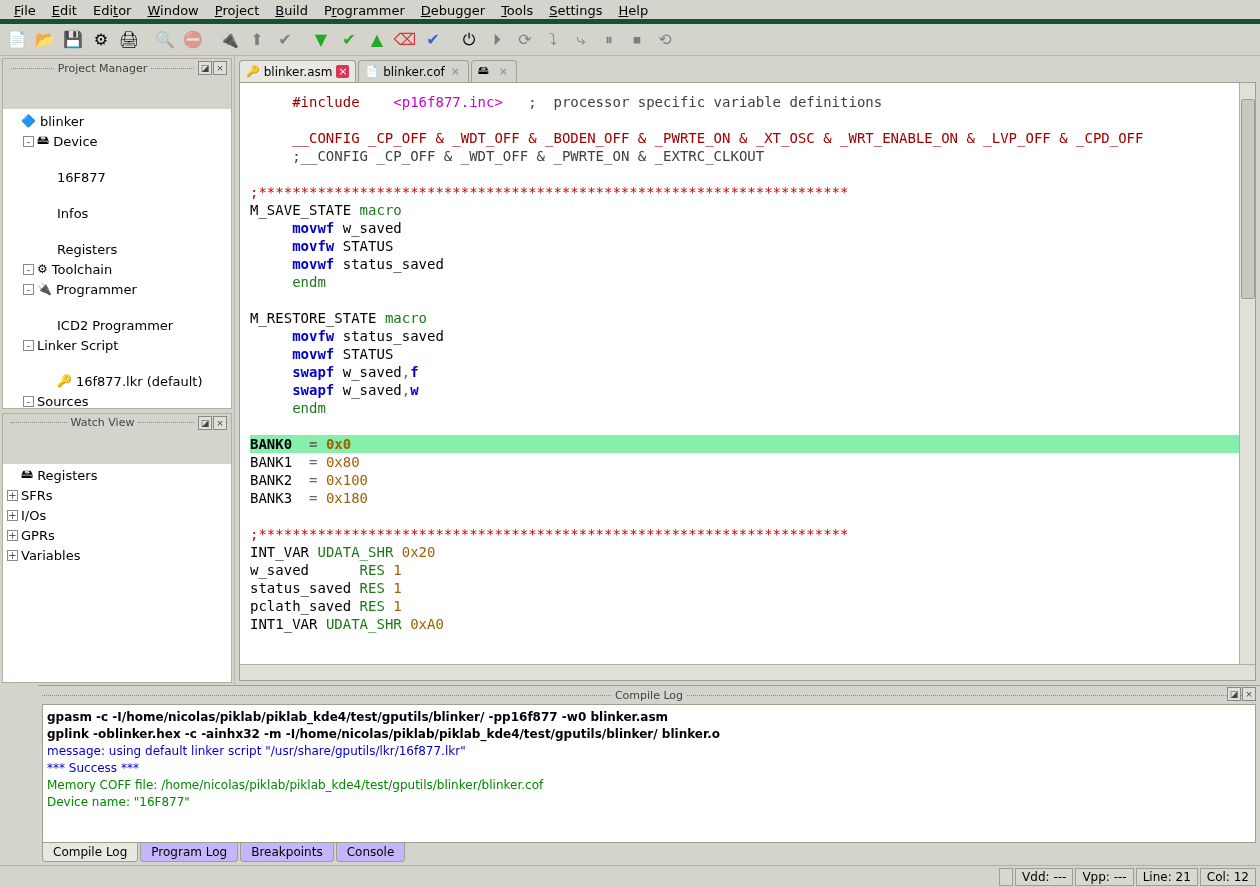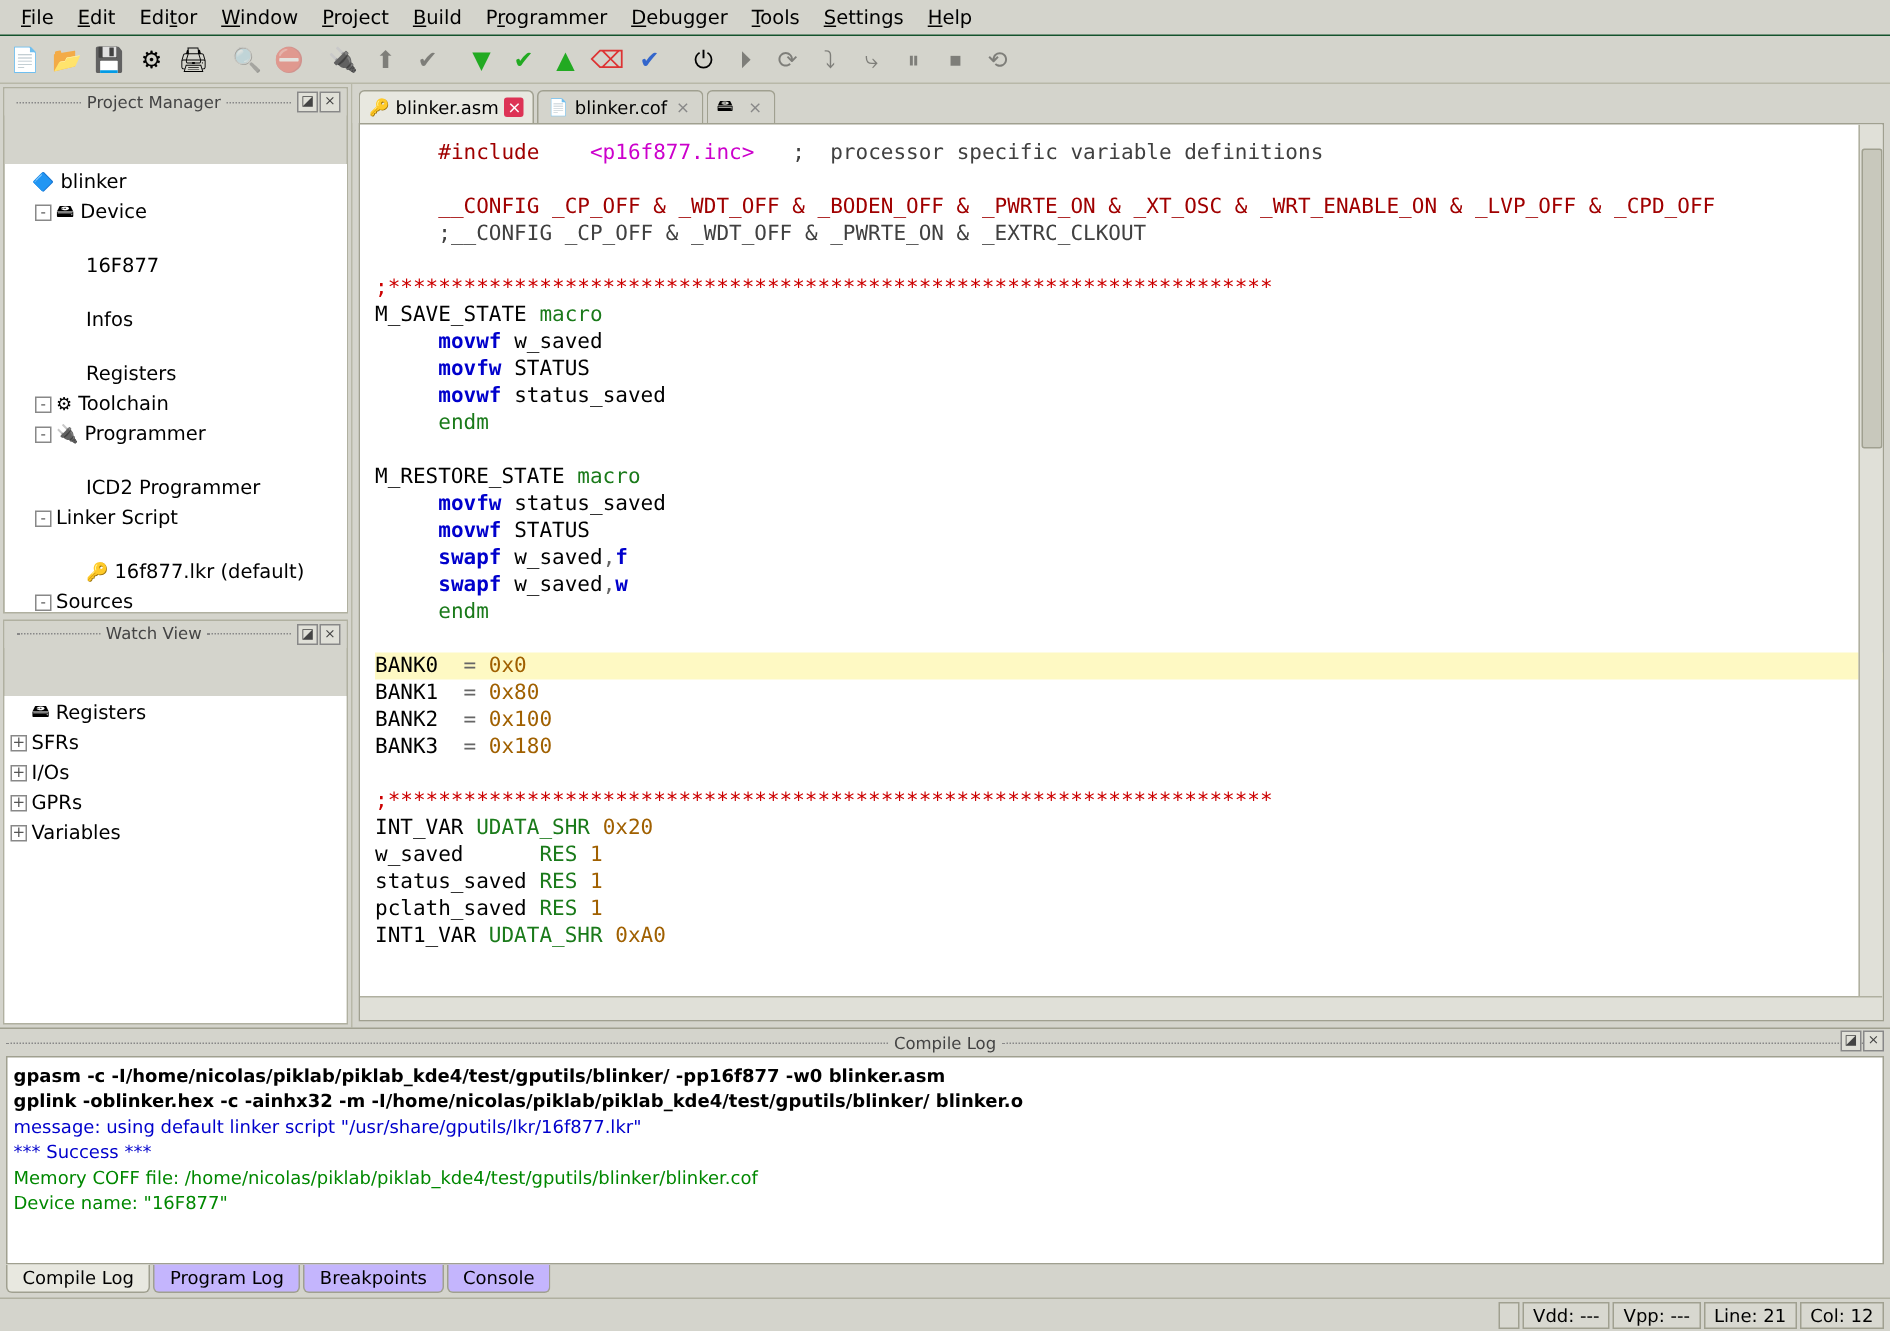--- a/index.html
+++ b/index.html
@@ -9,25 +9,25 @@
   background: #d4d4cc;
   color: #000;
   width: 1260px;
   height: 887px;
   overflow: hidden;
   display: flex;
   flex-direction: column;
 }
 .menubar {
   display: flex;
-  align-items: flex-end;
+  align-items: flex-start;
   height: 24px;
   padding: 0 6px;
   background: #d4d4cc;
-  border-bottom: 1px solid #14532d;
+  border-bottom: 5px solid #14532d;
 }
 .menubar span {
   padding: 3px 8px;
   cursor: pointer;
 }
 .menubar span u { text-decoration: underline; }
 .toolbar {
   display: flex;
   align-items: center;
   height: 32px;
@@ -174,21 +174,21 @@
   white-space: pre;
 }
 .c-dir { color: #a00000; }
 .c-inc-arg { color: #cc00cc; }
 .c-com { color: #404040; }
 .c-kw { color: #1a7a1a; }
 .c-mn { color: #0000cc; font-weight: bold; }
 .c-op { color: #666; }
 .c-num { color: #a06000; }
 .c-stars { color: #c00; }
-.highlight-line { background: #fef9c3; display: inline-block; width: 100%; }
+.highlight-line { background: #86efac; display: inline-block; width: 100%; font-weight: bold; }
 .scrollbar-v {
   position: absolute;
   right: 0; top: 0; bottom: 16px;
   width: 16px;
   background: #e0e0d8;
   border-left: 1px solid #b0b0a0;
 }
 .scrollbar-v .thumb {
   position: absolute;
   top: 16px;
@@ -204,20 +204,21 @@
   left: 0; right: 0; bottom: 0;
   height: 16px;
   background: #e0e0d8;
   border-top: 1px solid #b0b0a0;
 }
 .log-area {
   height: 180px;
   display: flex;
   flex-direction: column;
   border-top: 1px solid #a0a090;
+  margin-left: 38px;
 }
 .log-title {
   display: flex;
   align-items: center;
   justify-content: center;
   height: 18px;
   font-size: 11px;
   color: #444;
   position: relative;
 }

